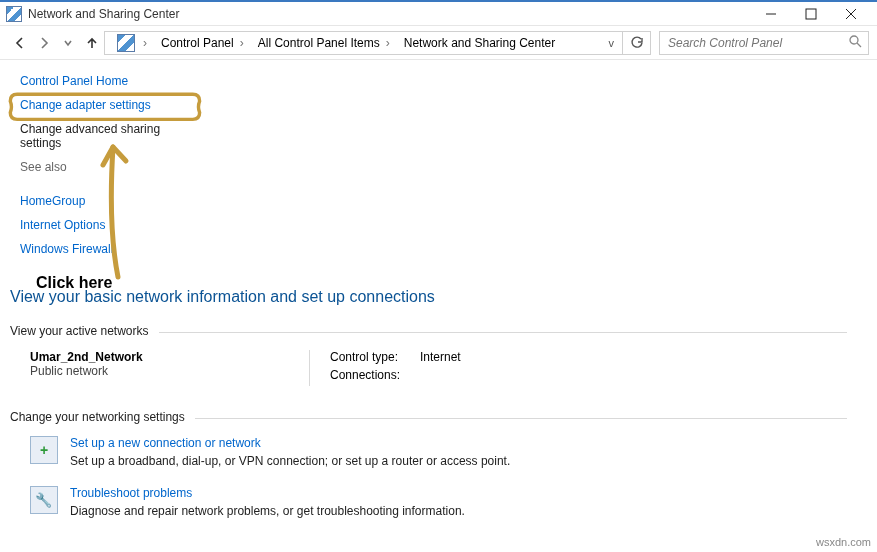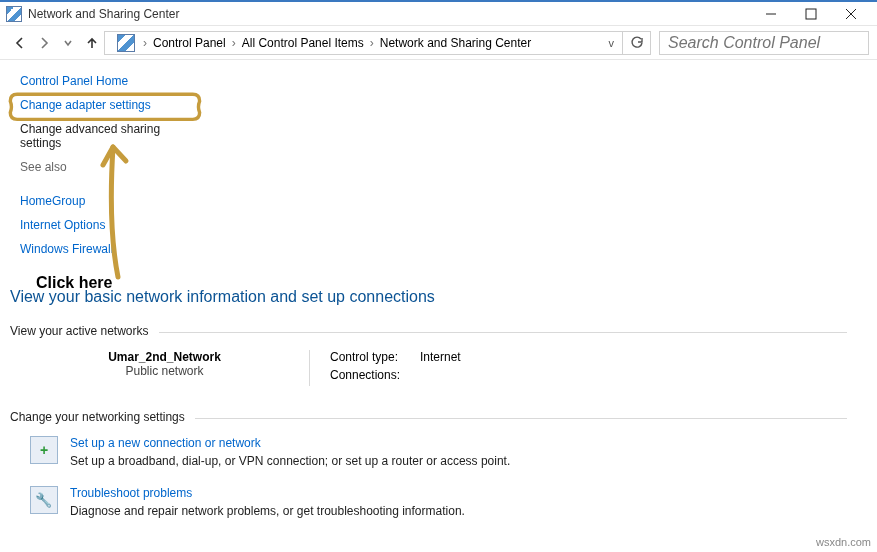--- a/index.html
+++ b/index.html
@@ -55,35 +55,35 @@
     background: linear-gradient(135deg,#4f93d1 25%,#fff 25%,#fff 50%,#4f93d1 50%,#4f93d1 75%,#fff 75%);
     border: 1px solid #5a7ba8;
   }
   .breadcrumb {
     display: flex; align-items: center; gap: 0;
     flex: 1; height: 24px;
     border: 1px solid #d0d0d0;
     padding: 0 4px;
   }
   .breadcrumb .sep { color: #777; padding: 0 4px; }
-  .breadcrumb .crumb { color: #000; padding: 0 2px; }
+  .breadcrumb .crumb { color: #000; padding: 0 2px; margin-left: 8px; }
   .breadcrumb .end { margin-left: auto; display:flex; align-items:center;}
   .dropdown-chev { color:#555; padding:0 4px; font-size:11px;}
   .refresh {
     width: 28px; height: 24px; border: 1px solid #d0d0d0; border-left: 0;
     display:flex; align-items:center; justify-content:center;
   }
   .searchbox {
     width: 210px; height: 24px; margin-left: 8px;
     border: 1px solid #d0d0d0;
     display: flex; align-items: center;
     padding: 0 6px;
   }
   .searchbox input {
-    border:0; outline:0; flex:1; font-size:16px; color:#888;
+    border:0; outline:0; flex:1; font-size:12px; color:#888;
     font-style: italic; background:transparent;
   }
   .searchbox .sicon { color:#888; }
   
   .content { display: flex; height: calc(552px - 24px - 34px - 2px); flex-direction: column; }
   .sidebar {
     width: 200px; padding: 14px 10px 10px 20px;
     display:flex; flex-direction:column;
   }
   .sidebar a, .sidebar .sidelink {
@@ -102,21 +102,21 @@
   }
   .heading { color: #0b5394; font-size: 16px; margin-bottom: 18px; }
   .section-title {
     font-size: 12px; color: #222; margin-bottom: 6px;
     display:flex; align-items:center;
   }
   .section-title .line { flex:1; border-top:1px solid #d9d9d9; margin-left:10px; margin-top:2px;}
   .networks {
     display:flex; margin: 12px 0 24px 20px;
   }
-  .net-left { width: 280px; border-right:1px solid #d9d9d9; padding-right:10px;text-align:center;}
+  .net-left { width: 280px; border-right:1px solid #d9d9d9; padding-right:10px;}
   .net-left .netname { font-weight:600; }
   .net-left .nettype { color:#444; }
   .net-right { padding-left: 20px; }
   .kv { display:flex; margin-bottom:4px;}
   .kv .k { width: 90px; }
   .kv .v { }
   .wifi-link { color:#0066cc; cursor:pointer; }
   .signal {
     display:inline-block; width:12px; height:10px; margin-right:4px;
     background: linear-gradient(to right,#2e9a3a 0 3px,transparent 3px 4px,#2e9a3a 4px 7px,transparent 7px 8px,#2e9a3a 8px 11px);

